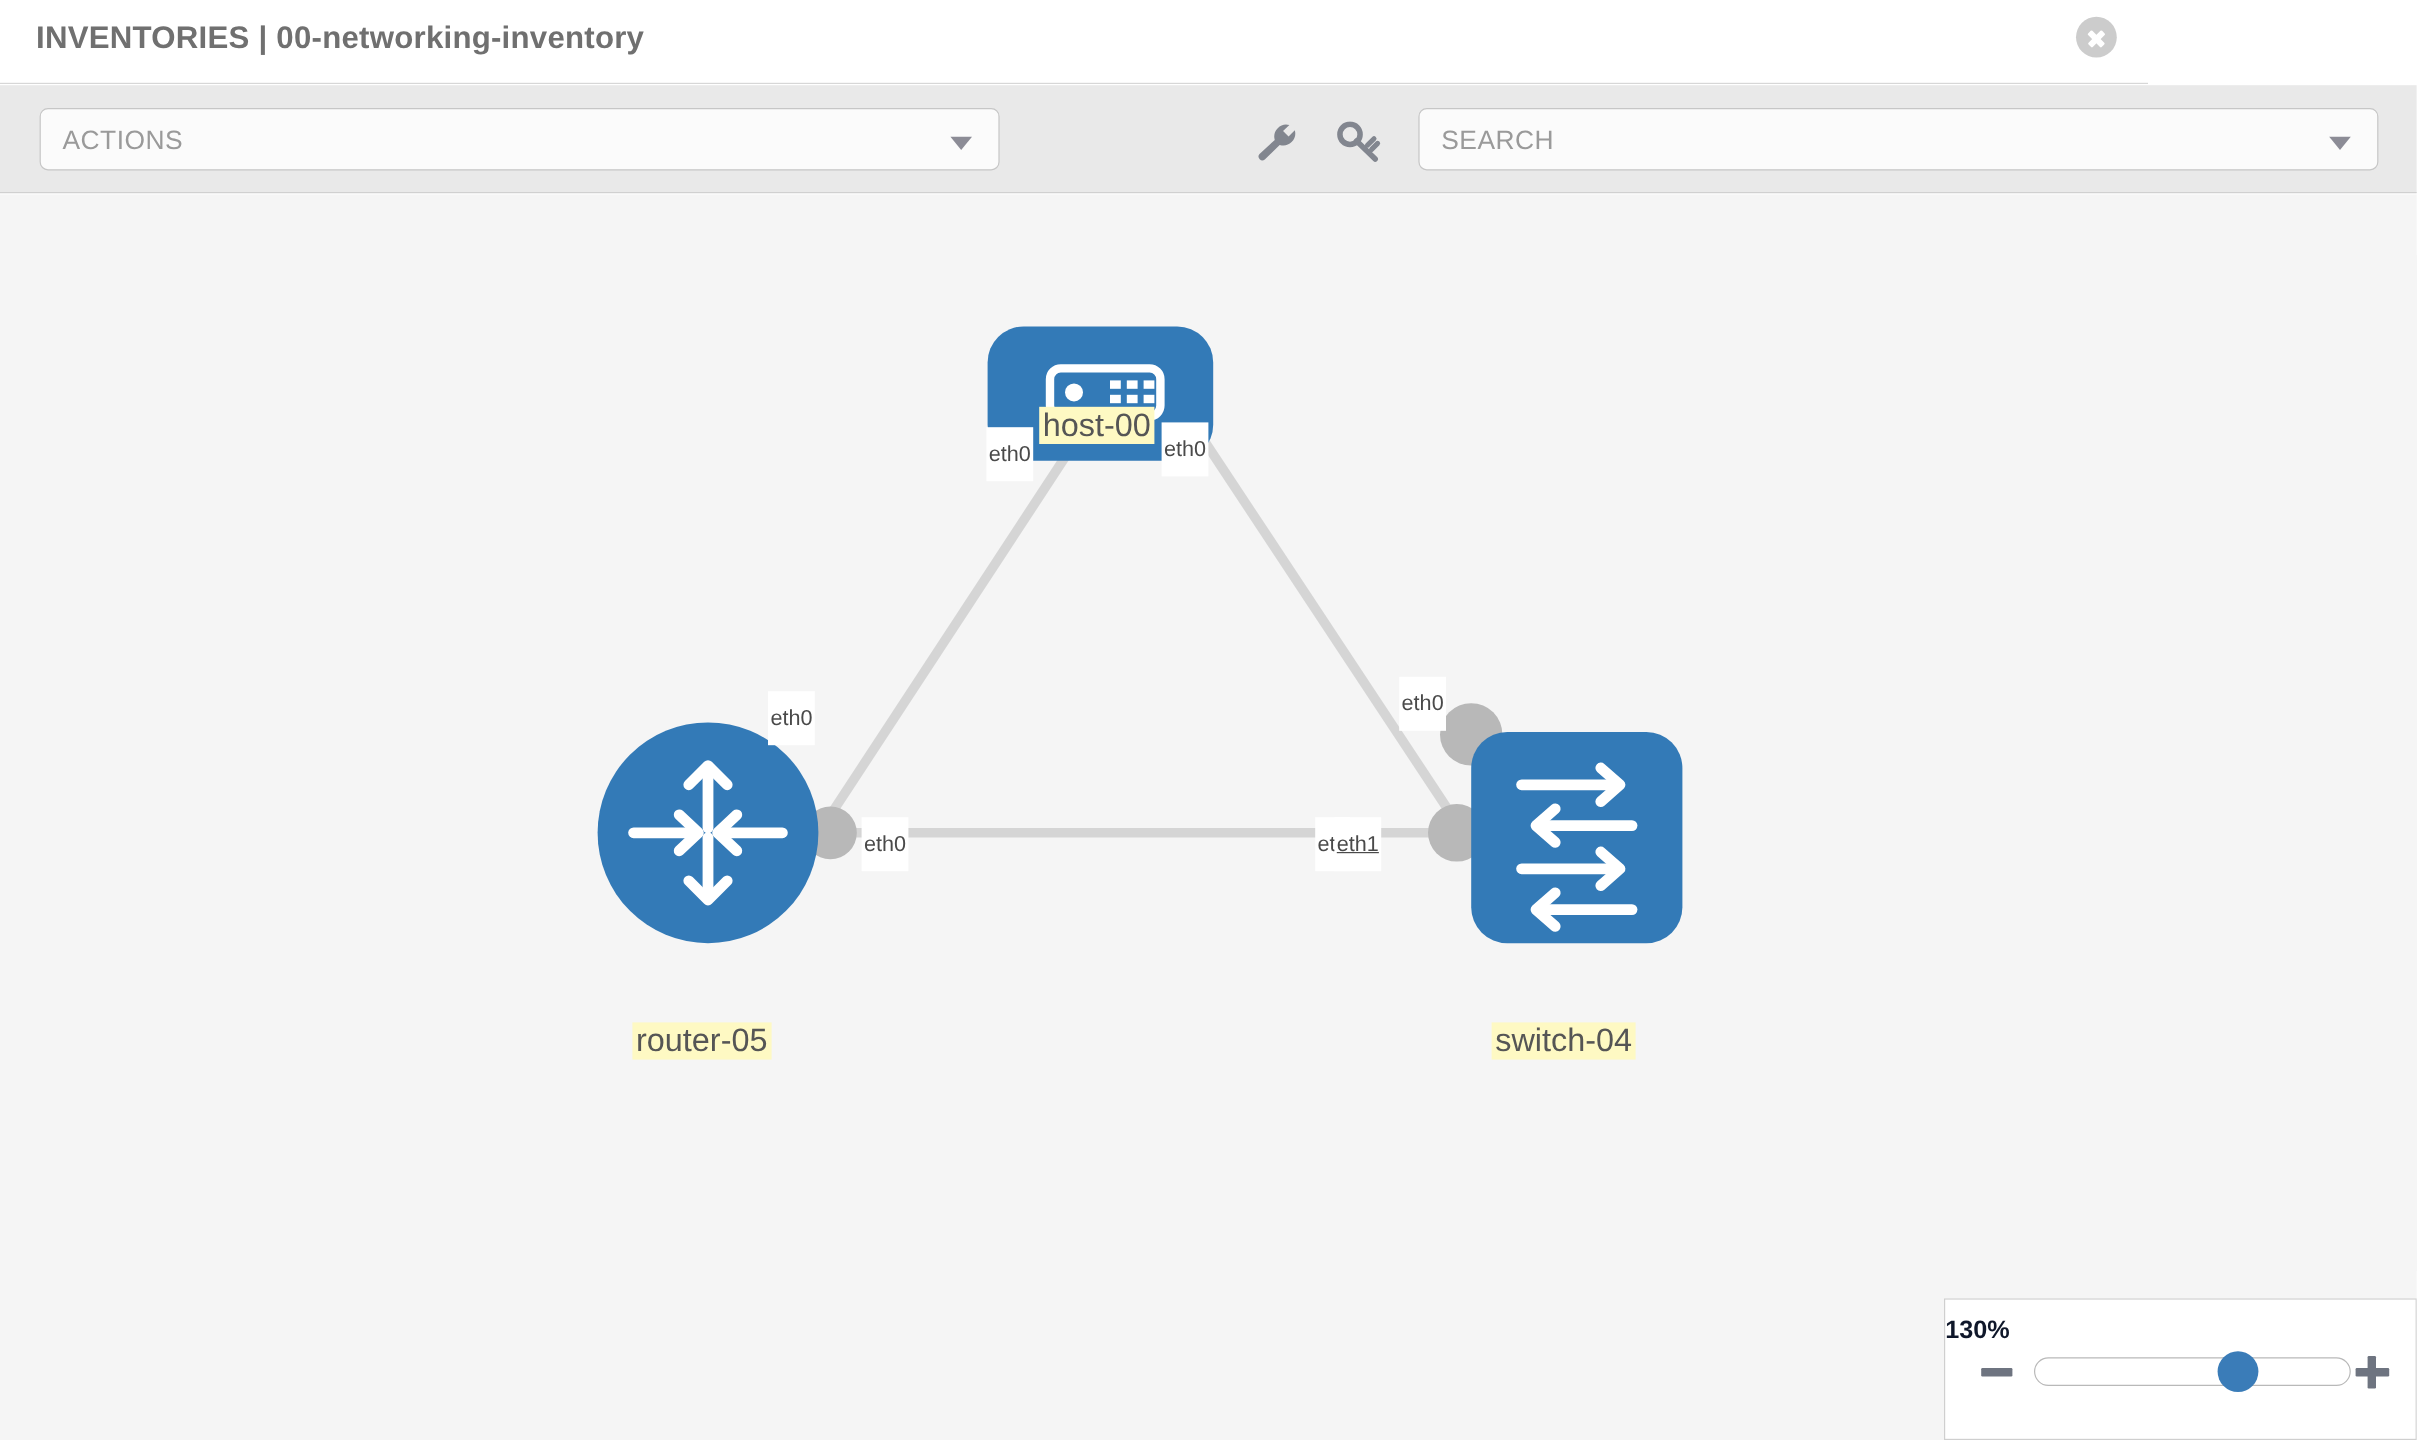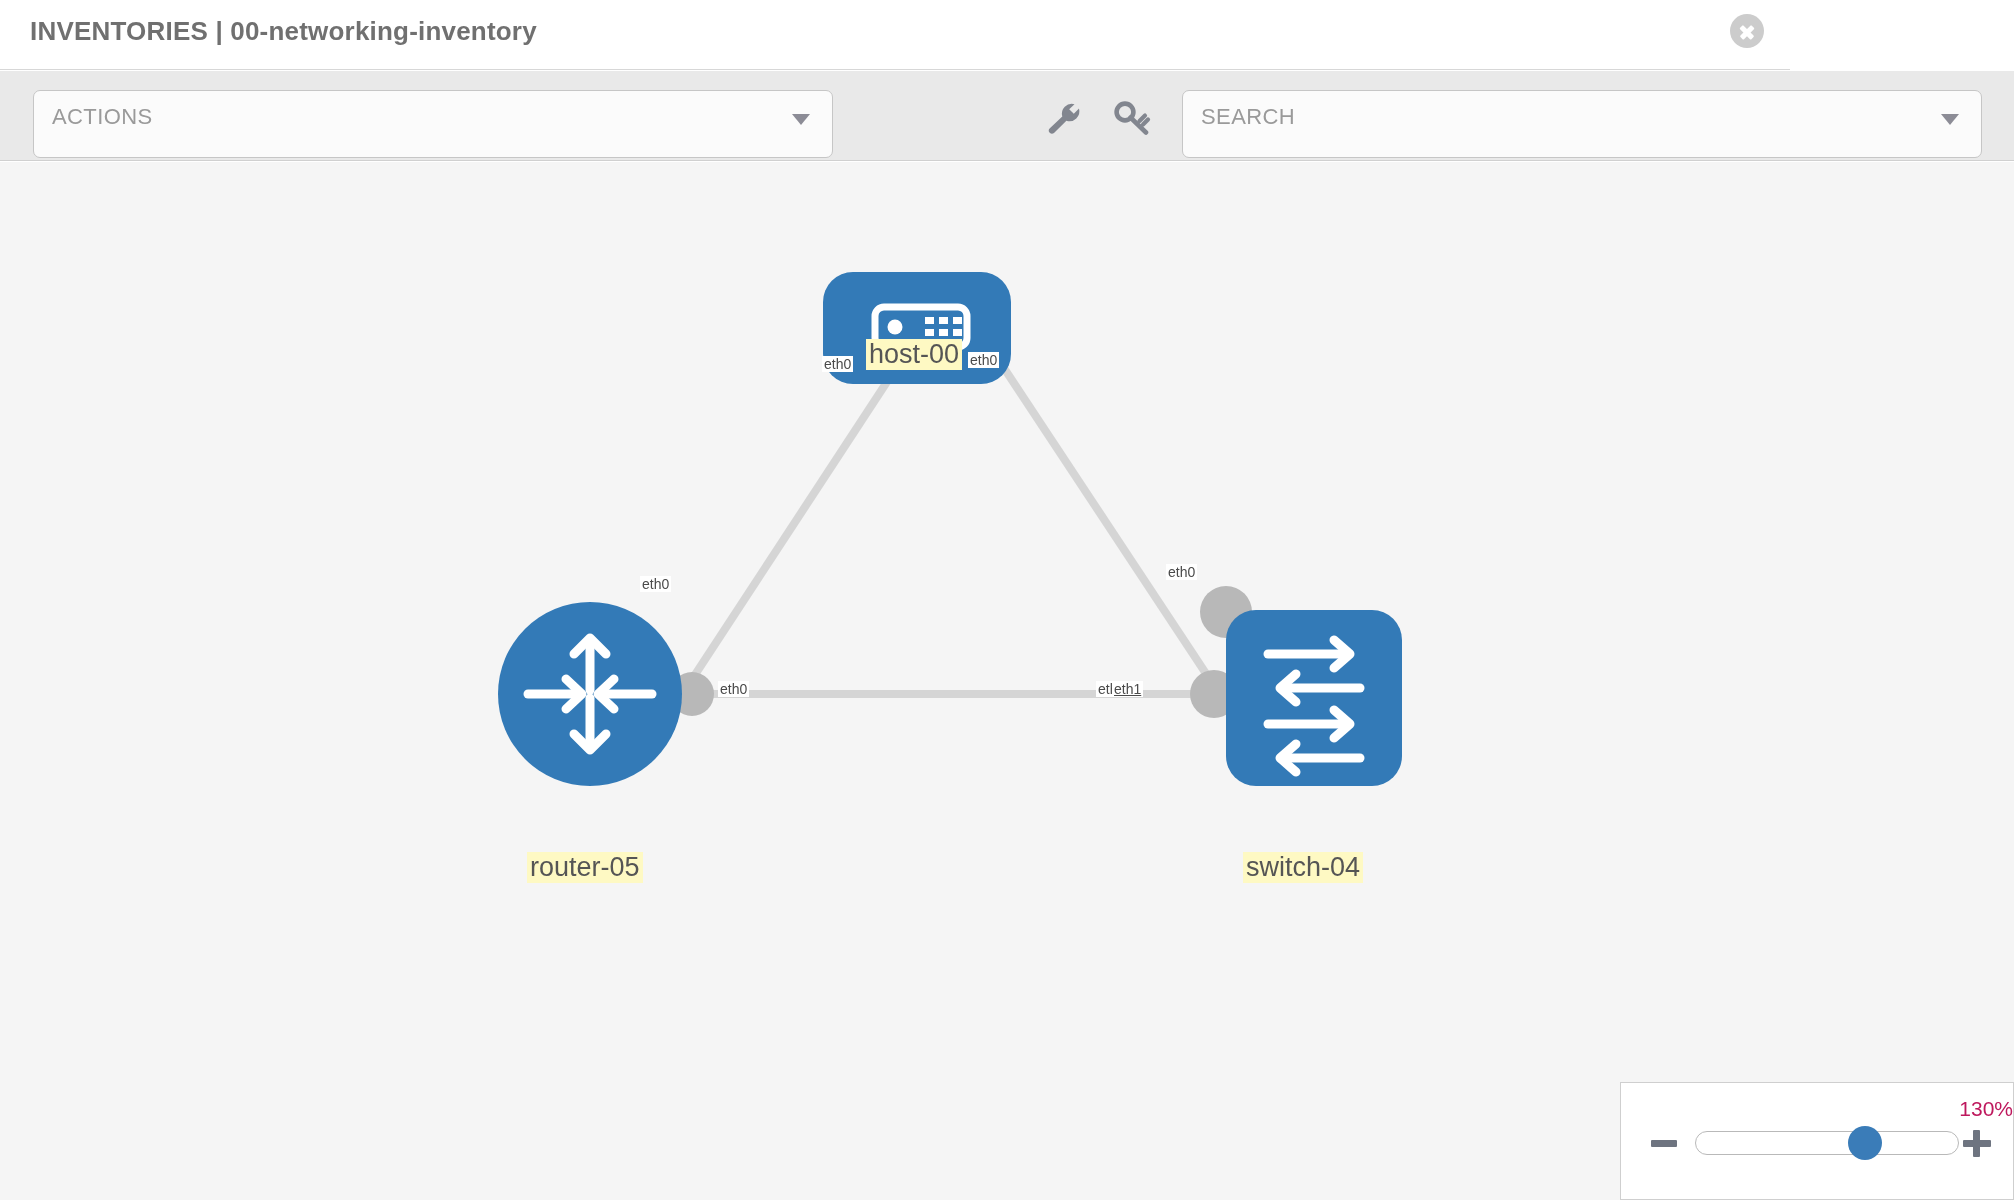--- a/index.html
+++ b/index.html
@@ -69,21 +69,21 @@
     width: 2014px;
     height: 90px;
     background: #e9e9e9;
     border-bottom: 1px solid #d0d0d0;
   }
   .select-box {
     position: absolute;
     background: #fbfbfb;
     border: 1px solid #c6c6c6;
     border-radius: 7px;
-    height: 68px;
+    height: 52px;
   }
   .select-box .sel-text {
     position: absolute;
     left: 18px;
     top: 13px;
     font-size: 22px;
     color: #9a9a9a;
     letter-spacing: 0.4px;
   }
   .caret {
@@ -130,45 +130,46 @@
     position: absolute;
     font-size: 27px;
     color: #555555;
     background: #fef9c3;
     white-space: nowrap;
     padding: 0 3px;
     line-height: 1.15;
   }
   .iface-label {
     position: absolute;
-    font-size: 14px;
+    font-size: 18px;
     color: #4a4a4a;
     background: #ffffff;
     white-space: nowrap;
-    padding: 0 2px;
+    padding: 12px 2px;
     line-height: 1.15;
   }
 
   
   .zoom-panel {
     position: absolute;
     left: 1620px;
     top: 1082px;
     width: 394px;
     height: 118px;
     background: #ffffff;
     border: 1px solid #cfcfcf;
   }
   .zoom-value {
     position: absolute;
     top: 14px;
     left: 0; right: 0;
-    text-align: right;
+    text-align: left;
     font-size: 21px;
-    color: #be185d;
+    color: #0f172a;
+    font-weight: bold;
   }
   .zoom-minus, .zoom-plus {
     position: absolute;
     top: 44px;
     width: 32px;
     height: 32px;
     cursor: pointer;
   }
   .zoom-minus { left: 28px; }
   .zoom-plus  { right: 20px; }

